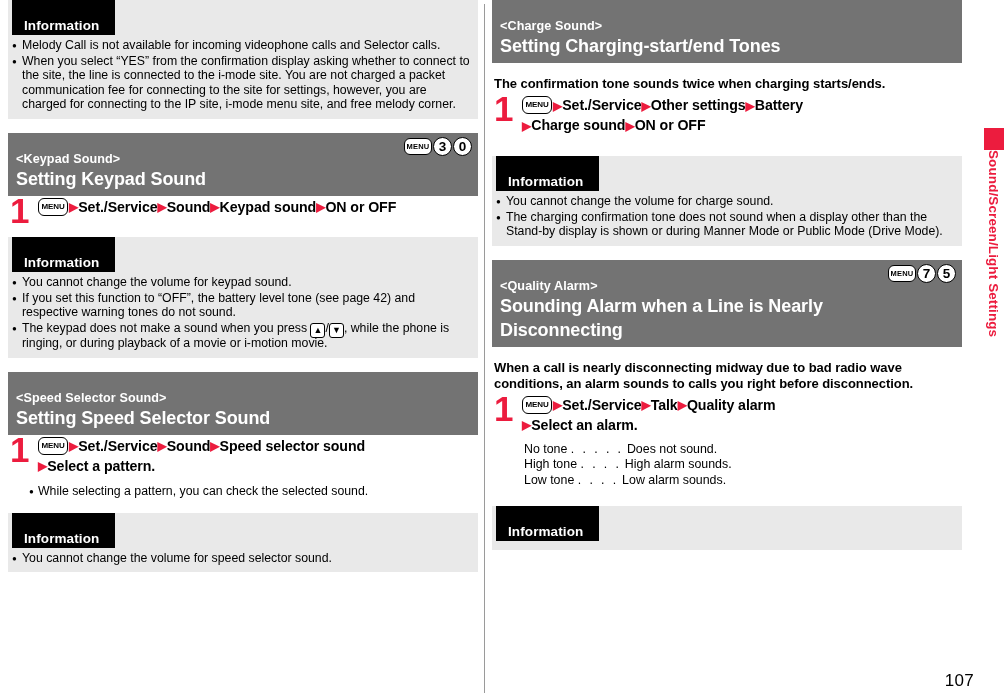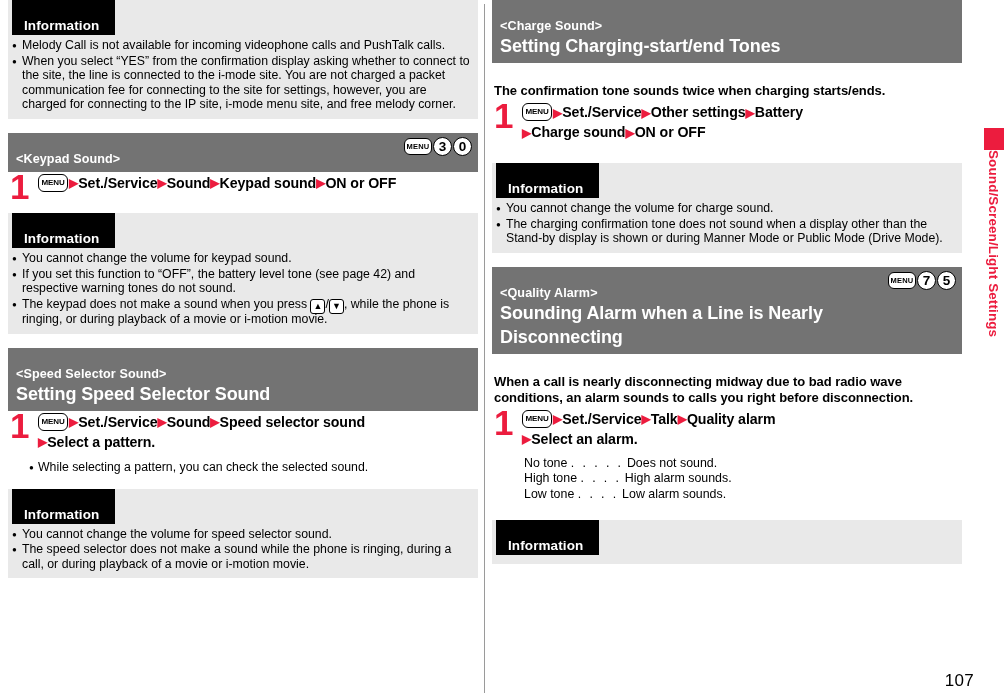--- a/index.html
+++ b/index.html
@@ -237,21 +237,21 @@
     top: 0;
     font-size: 8px;
     line-height: 15px;
   }
 
   
   .lead {
     font-size: 13px;
     font-weight: bold;
     line-height: 16px;
-    padding: 20px 4px 2px 2px;
+    padding: 13px 4px 2px 2px;
     letter-spacing: -.05px;
   }
 
   
   .deflist {
     padding: 6px 4px 4px 32px;
     font-size: 12.4px;
     line-height: 15.5px;
   }
   .deflist .row { white-space: nowrap; }
@@ -271,28 +271,29 @@
 </style>
 </head>
 <body>
 
 <div class="page">
 
   <div class="col col-left">
 
     <div class="info-box">
       <div class="info-title">Information</div>
-      <div class="info-li">Melody Call is not available for incoming videophone calls and PushTalk calls.</div>
+      <div class="info-li">Melody Call is not available for incoming videophone calls and Selector calls.</div>
       <div class="info-li">When you select “YES” from the confirmation display asking whether to connect to the site, the line is connected to the i-mode site. You are not charged a packet communication fee for connecting to the site for settings, however, you are charged for connecting to the IP site, i-mode menu site, and free melody corner.</div>
     </div>
 
     <div class="spacer-md"></div>
 
     <div class="banner">
       <div class="banner-sub">&lt;Keypad Sound&gt;</div>
+      <div class="banner-title">Setting Keypad Sound</div>
       <div class="banner-keys">
         <span class="key key-menu">MENU</span>
         <span class="key key-num">3</span>
         <span class="key key-num">0</span>
       </div>
     </div>
 
     <div class="step">
       <div class="step-num">1</div>
       <div class="step-body">
@@ -326,21 +327,20 @@
       </div>
     </div>
 
     <div class="step-note">While selecting a pattern, you can check the selected sound.</div>
 
     <div class="spacer-md"></div>
 
     <div class="info-box">
       <div class="info-title">Information</div>
       <div class="info-li">You cannot change the volume for speed selector sound.</div>
-      <div class="info-li">The speed selector does not make a sound while the phone is ringing, during a call, or during playback of a movie or i-motion movie.</div>
     </div>
 
   </div>
 
   <div class="col-divider"></div>
 
   <div class="col col-right">
 
     <div class="banner">
       <div class="banner-sub">&lt;Charge Sound&gt;</div>

